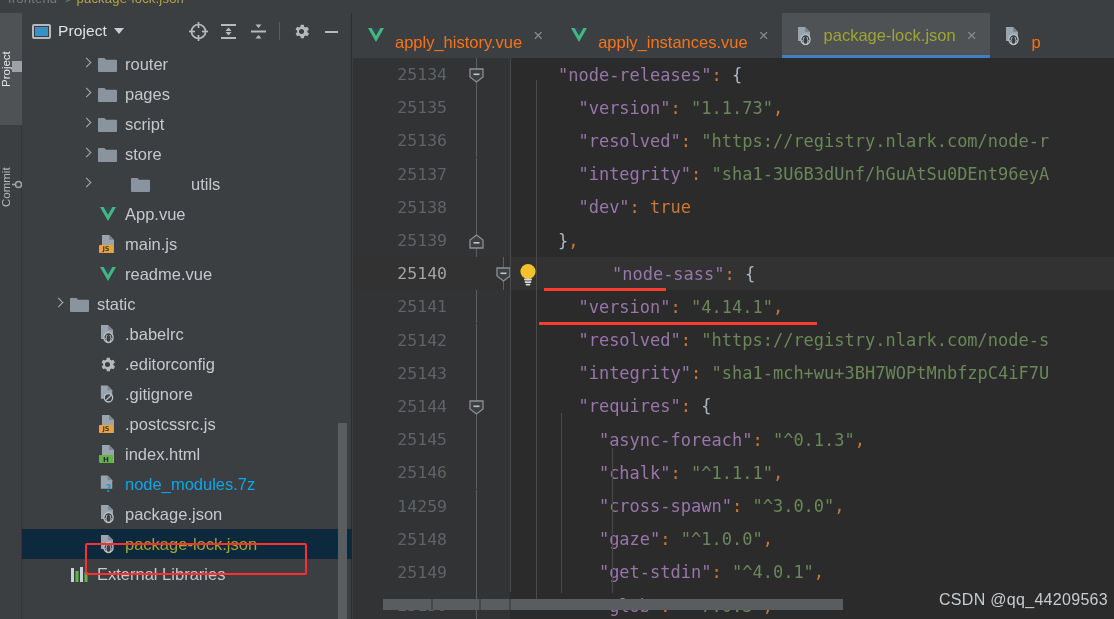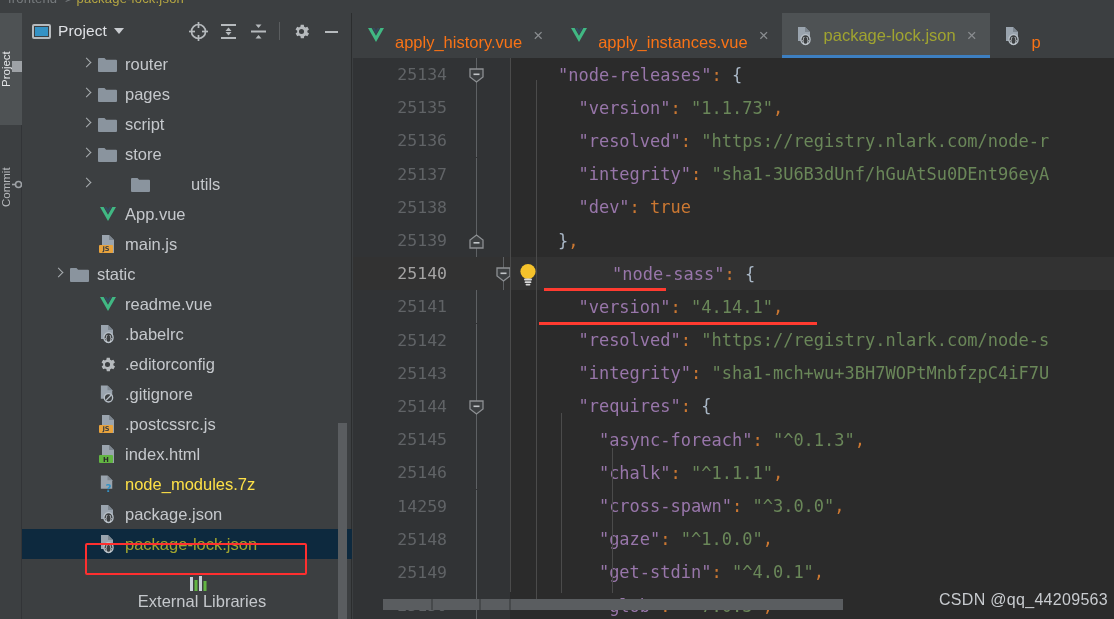--- a/index.html
+++ b/index.html
@@ -88,21 +88,21 @@
     position:relative;
   }
   .row .arrow.open::after, .row .arrow.closed::after {
     content:""; position:absolute; left:3px; top:2px;
     width:6px; height:6px; border-right:1.7px solid #a9adb1;
     border-top:1.7px solid #a9adb1; transform:rotate(45deg);
   }
   .row .ico { width:20px; flex:0 0 20px; margin-right:7px; display:flex;
               align-items:center; justify-content:flex-start; }
   .row .lbl { line-height:1; }
-  .lbl.red { color:#fde047; }
+  .lbl.red { color:#0ea5e9; }
   .lbl.olive { color:#a0a430; }
 
   
   .tree-hl {
     position:absolute; left:63px; top:530px; width:222px; height:32px;
     border:2.5px solid #ff2f2f; border-radius:2px; pointer-events:none;
   }
 
   
   .side-scroll {
@@ -350,42 +350,42 @@
               <svg width="19" height="20" viewBox="0 0 19 20">
                 <path fill="#9aa4ae" d="M4 1h7l5 5v13H4z"></path>
                 <path fill="#7d868f" d="M11 1l5 5h-5z"></path>
                 <rect x="1" y="11" width="14" height="8" rx="1" fill="#e8a33d"></rect>
                 <text x="8" y="17.4" font-size="6.6" fill="#3c3f41" text-anchor="middle" font-family="DejaVu Sans, sans-serif" font-weight="bold">JS</text>
               </svg>
             </span>
           </span>
           <span class="lbl">main.js</span>
         </div>
-        <div class="row" style="padding-left: 30px;">
-          <span class="arrow closed"></span>
-          <span class="ico">
-            <span style="display: flex; align-items: center; justify-content: center;">
-              <svg width="19" height="15" viewBox="0 0 19 15">
-                <path fill="#8a949e" d="M0 2a1 1 0 0 1 1-1h5.5l1.6 1.7H18a1 1 0 0 1 1 1V14a1 1 0 0 1-1 1H1a1 1 0 0 1-1-1z"></path>
-              </svg>
-            </span>
-          </span>
-          <span class="lbl">static</span>
-        </div>
         <div class="row" style="padding-left: 58px;">
           <span class="arrow "></span>
           <span class="ico">
             <span style="display: flex; align-items: center; justify-content: center;">
               <svg width="20" height="17" viewBox="0 0 20 17">
                 <path fill="#41b883" d="M2 1h3.6L10 8.7 14.4 1H18l-8 14z"></path>
                 <path fill="#34495e" d="M6.4 1h2.2L10 3.4 11.4 1h2.2L10 7.3z"></path>
               </svg>
             </span>
           </span>
           <span class="lbl">readme.vue</span>
+        </div>
+        <div class="row" style="padding-left: 30px;">
+          <span class="arrow closed"></span>
+          <span class="ico">
+            <span style="display: flex; align-items: center; justify-content: center;">
+              <svg width="19" height="15" viewBox="0 0 19 15">
+                <path fill="#8a949e" d="M0 2a1 1 0 0 1 1-1h5.5l1.6 1.7H18a1 1 0 0 1 1 1V14a1 1 0 0 1-1 1H1a1 1 0 0 1-1-1z"></path>
+              </svg>
+            </span>
+          </span>
+          <span class="lbl">static</span>
         </div>
         <div class="row" style="padding-left: 58px;">
           <span class="arrow "></span>
           <span class="ico">
             <span style="display: flex; align-items: center; justify-content: center;">
               <svg width="20" height="20" viewBox="0 0 20 20">
                 <path fill="#9aa4ae" d="M3 1h7l5 5v9H3z"></path>
                 <path fill="#7d868f" d="M10 1l5 5h-5z"></path>
                 <ellipse cx="10.5" cy="13.5" rx="4.6" ry="5" fill="#3c3f41" stroke="#b8c0c8" stroke-width="1.3"></ellipse>
                 <text x="10.5" y="16.6" font-size="7.5" fill="#cfd5da" text-anchor="middle" font-family="DejaVu Sans Mono, monospace">{}</text>
@@ -481,21 +481,21 @@
               <svg width="20" height="20" viewBox="0 0 20 20">
                 <path fill="#9aa4ae" d="M3 1h7l5 5v9H3z"></path>
                 <path fill="#7d868f" d="M10 1l5 5h-5z"></path>
                 <ellipse cx="10.5" cy="13.5" rx="4.6" ry="5" fill="#3c3f41" stroke="#b8c0c8" stroke-width="1.3"></ellipse>
                 <text x="10.5" y="16.6" font-size="7.5" fill="#cfd5da" text-anchor="middle" font-family="DejaVu Sans Mono, monospace">{}</text>
               </svg>
             </span>
           </span>
           <span class="lbl olive">package-lock.json</span>
         </div>
-        <div class="row" style="padding-left: 30px; flex-direction: column;">
+        <div class="row" style="padding-left: 30px;">
           <span class="arrow "></span>
           <span class="ico">
             <span style="display: flex; align-items: center; justify-content: center;">
               <svg width="20" height="17" viewBox="0 0 20 17">
                 <rect x="1" y="2" width="3" height="14" fill="#c9d1d9"></rect>
                 <rect x="5.5" y="5" width="3" height="11" fill="#62b543"></rect>
                 <rect x="10" y="1" width="3" height="15" fill="#c9d1d9"></rect>
                 <rect x="14.5" y="6" width="3" height="10" fill="#62b543"></rect>
               </svg>
             </span>

